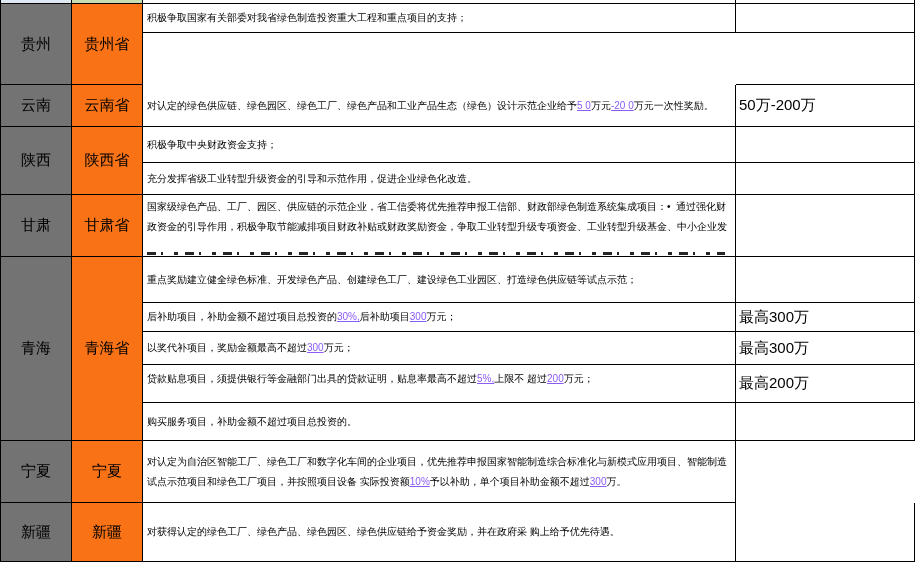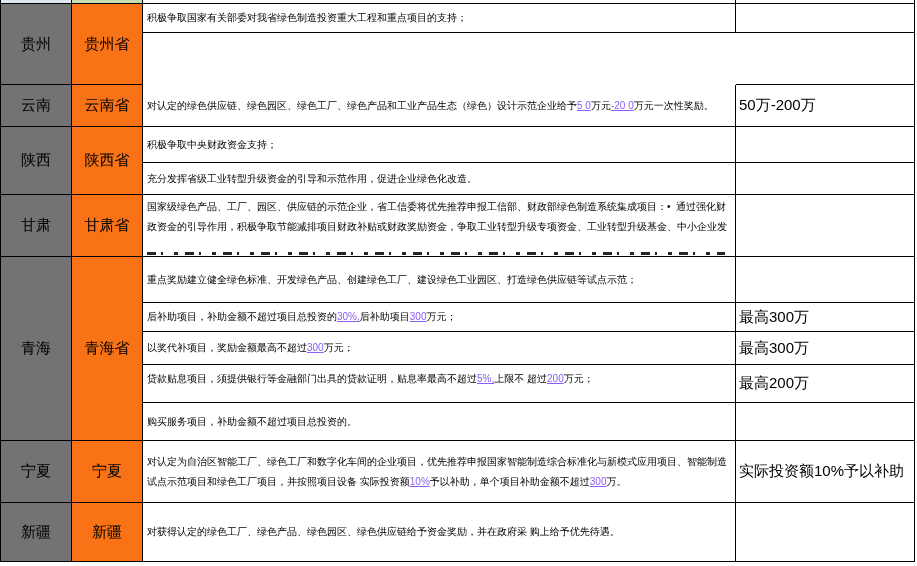--- a/index.html
+++ b/index.html
@@ -116,18 +116,17 @@
       <div class="cell amount" style="grid-column:4;grid-row:2"></div>
       <div class="cell amount" style="grid-column:4;grid-row:3">50万-200万</div>
       <div class="cell amount" style="grid-column:4;grid-row:4"></div>
       <div class="cell amount" style="grid-column:4;grid-row:5"></div>
       <div class="cell amount" style="grid-column:4;grid-row:6"></div>
       <div class="cell amount" style="grid-column:4;grid-row:7"></div>
       <div class="cell amount" style="grid-column:4;grid-row:8">最高300万</div>
       <div class="cell amount" style="grid-column:4;grid-row:9">最高300万</div>
       <div class="cell amount" style="grid-column:4;grid-row:10">最高200万</div>
       <div class="cell amount" style="grid-column:4;grid-row:11"></div>
-      <div class="cell amount" style="grid-column:4;grid-row:12">实际投资额10%予以补助</div>
       <div class="cell amount" style="grid-column:4;grid-row:13"></div>
 
     </div>
   </div>
 </div>
 
 </body></html>

